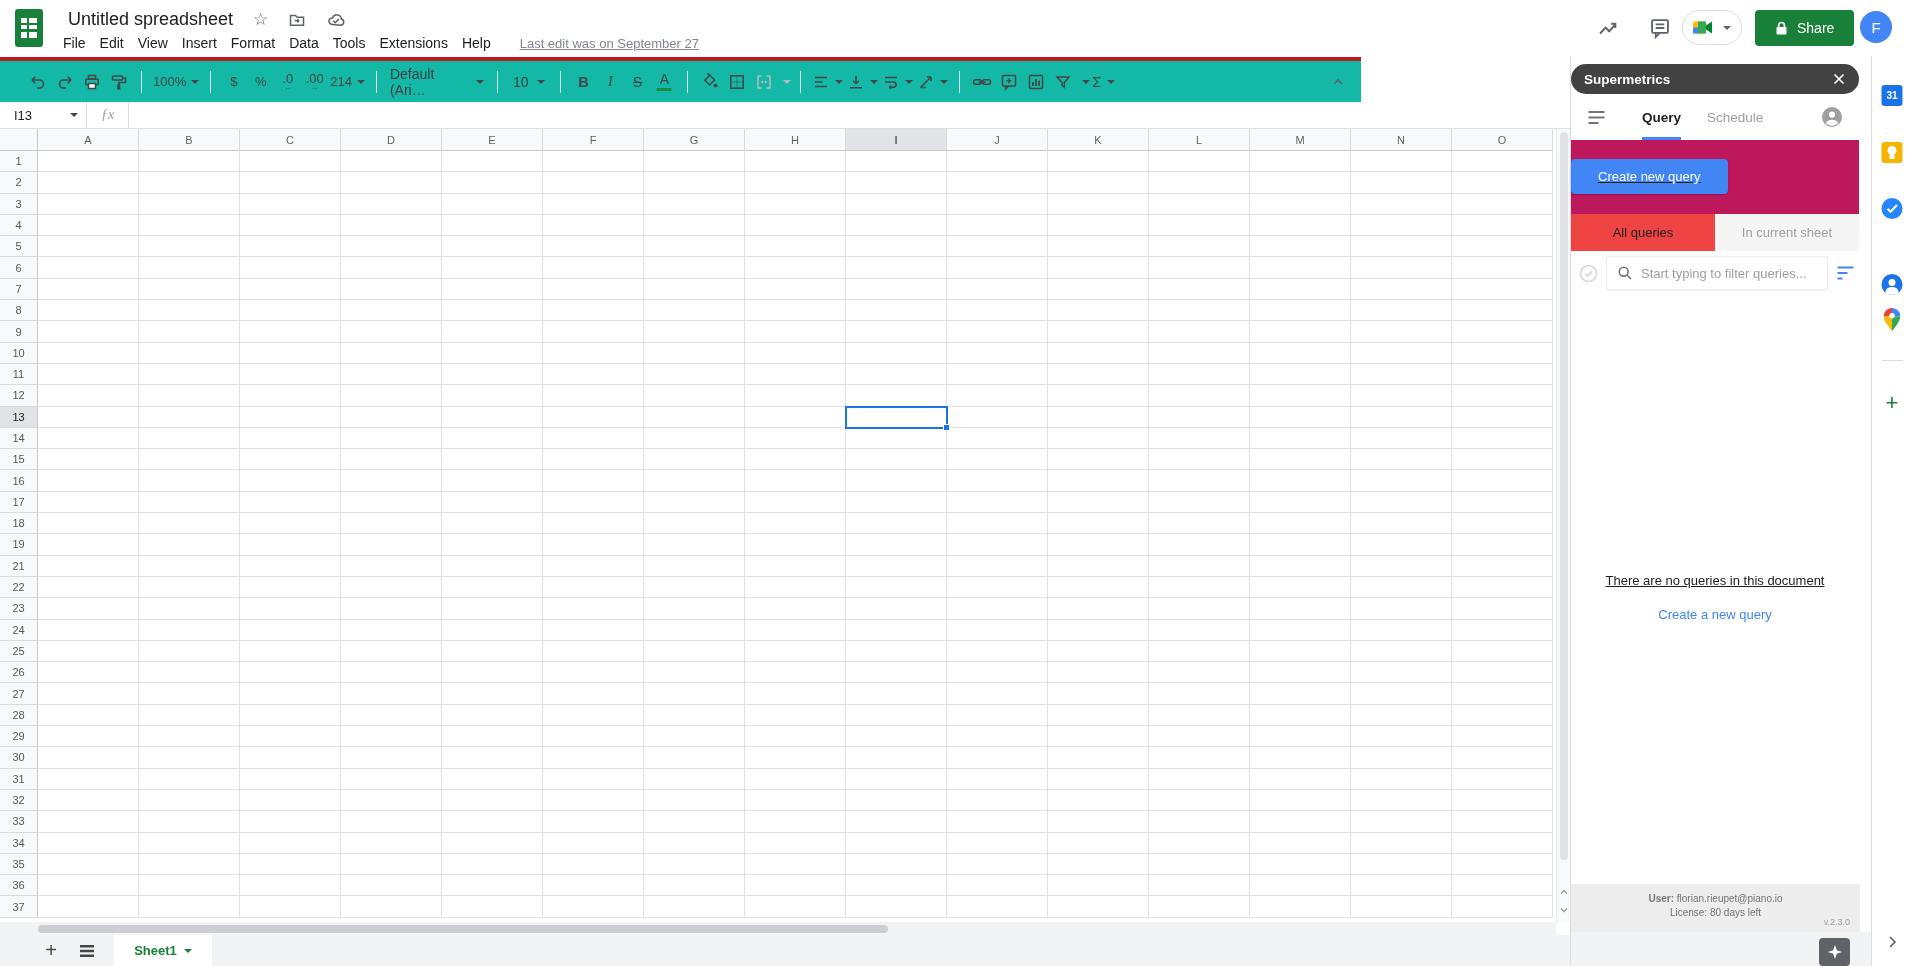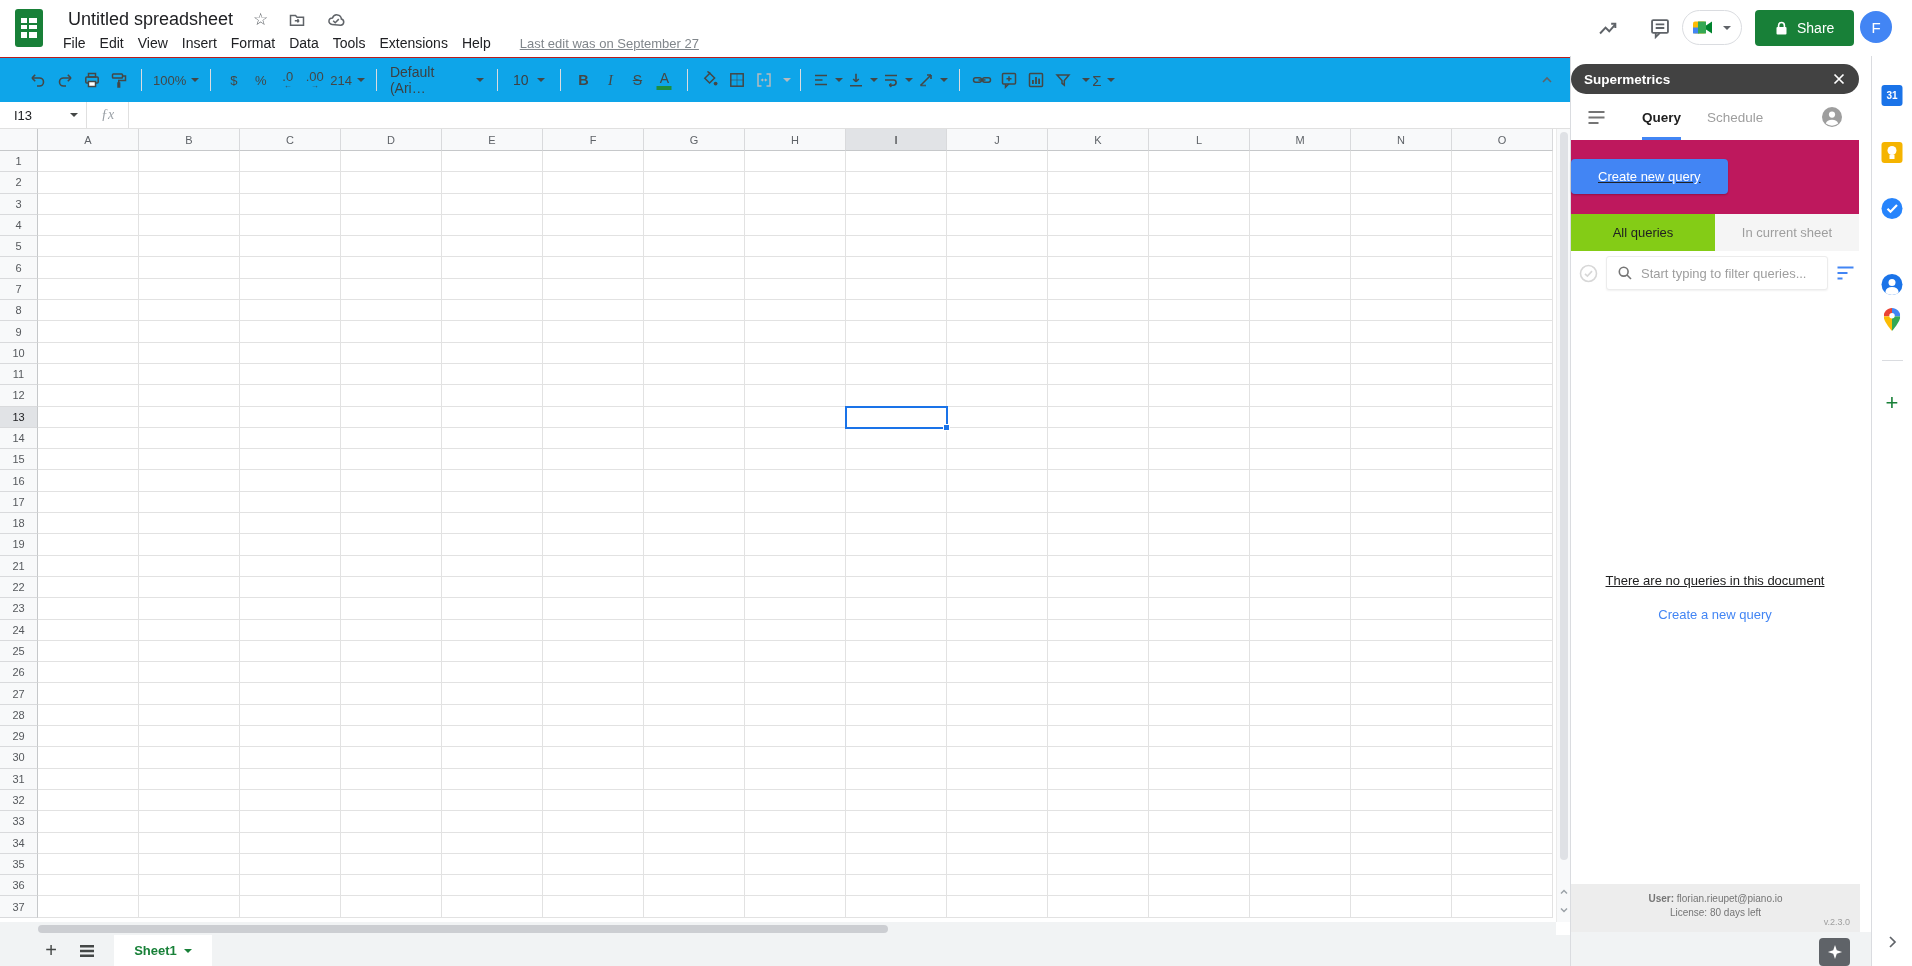--- a/index.html
+++ b/index.html
@@ -31,22 +31,22 @@
   #insights-btn { position:absolute; left:1588px; top:8px; }
   #comment-btn  { position:absolute; left:1640px; top:8px; }
   .meet-pill { position:absolute; left:1682px; top:10px; width:60px; height:35px; border:1px solid #dadce0;
     border-radius:18px; display:flex; align-items:center; justify-content:center; gap:5px; background:#fff; }
   .share-btn { position:absolute; left:1755px; top:10px; height:36px; padding:0 20px; background:#188038; color:#fff;
     border-radius:4px; display:flex; align-items:center; gap:9px; font-size:14px; font-weight:500; border:none; }
   .avatar { position:absolute; left:1860px; top:11px; width:32px; height:32px; border-radius:50%; background:#4285f4;
     color:#fff; font-size:15px; display:flex; align-items:center; justify-content:center; }
 
   
-  #toolbar { position:absolute; left:0; top:57px; width:1570px; height:45px; background:#0ea5e9;
-    border-top:1px solid #b91c1c; display:flex; align-items:center; padding-left:24px; }
+  #toolbar { position:absolute; left:0; top:57px; width:1361px; height:45px; background:#14b8a6;
+    border-top:4px solid #b91c1c; display:flex; align-items:center; padding-left:24px; }
   .tbtn { height:28px; min-width:27px; padding:0 2px; border-radius:4px; display:flex; align-items:center;
     justify-content:center; color:#444746; font-size:13px; }
   .tbtn.txt { font-size:13px; color:#444746; }
   .tdiv { width:1px; height:22px; background:#dadce0; margin:0 9px; flex:none; }
   .caret { width:0; height:0; border-left:4px solid transparent; border-right:4px solid transparent;
     border-top:4.5px solid #444746; margin-left:5px; }
   .caret.lite { border-top-color:#b7babd; }
   .fontbox { width:102px; display:flex; align-items:center; justify-content:space-between; font-size:14px;
     color:#3c4043; padding:0 4px; }
   .sizebox { width:44px; display:flex; align-items:center; justify-content:space-between; font-size:14px;
@@ -111,21 +111,21 @@
   .sm-burger { align-self:center; margin-left:16px; }
   .sm-tabs { display:flex; gap:26px; margin-left:36px; }
   .sm-tab { display:flex; align-items:center; font-size:13.5px; color:#9e9e9e; border-bottom:3px solid transparent; padding-top:3px;text-align:right; }
   .sm-tab.active { color:#212121; font-weight:700; border-bottom-color:#4285f4; }
   .sm-profile { align-self:center; margin-left:auto; margin-right:16px; }
   .sm-btnrow { width:288px; padding:19px 0 20px; display:flex; justify-content:flex-start; background:#be185d;text-decoration:underline; }
   .create-btn { background:#4285f4; color:#fff; border:none; border-radius:4px; padding:10px 27px;
     font-size:13px; font-weight:500; font-family:"Liberation Sans", sans-serif; box-shadow:0 1px 2px rgba(0,0,0,.25); }
   .filter-tabs { width:288px; height:37px; display:flex; }
   .ftab { flex:1; display:flex; align-items:center; justify-content:center; font-size:13px; }
-  .ftab.active { background:#84cc16; color:#212121; font-weight:500; }
+  .ftab.active { background:#ef4444; color:#212121; font-weight:500; }
   .ftab.inactive { background:#f5f5f5; color:#9e9e9e; }
   .search-row { width:288px; height:44px; display:flex; align-items:center; padding:0 14px 0 8px; gap:8px; background:#fff; }
   .search-box { flex:1; height:34px; border:1px solid #ececec; border-radius:3px; box-shadow:0 1px 2px rgba(0,0,0,.06);
     display:flex; align-items:center; padding:0 10px; gap:8px; background:#fff; }
   .search-box input { border:none; outline:none; flex:1; font-size:13px; color:#424242;
     font-family:"Liberation Sans", sans-serif; background:transparent; }
   .search-box input::placeholder { color:#9e9e9e; }
   .sm-empty { position:absolute; left:0; top:517px; width:288px; text-align:center;text-decoration:underline; }
   .sm-empty .txt { font-size:13px; font-weight:500; color:#212121; }
   .sm-empty .lnk { display:inline-block; margin-top:19px; font-size:13px; color:#4285f4; text-decoration:none; }

